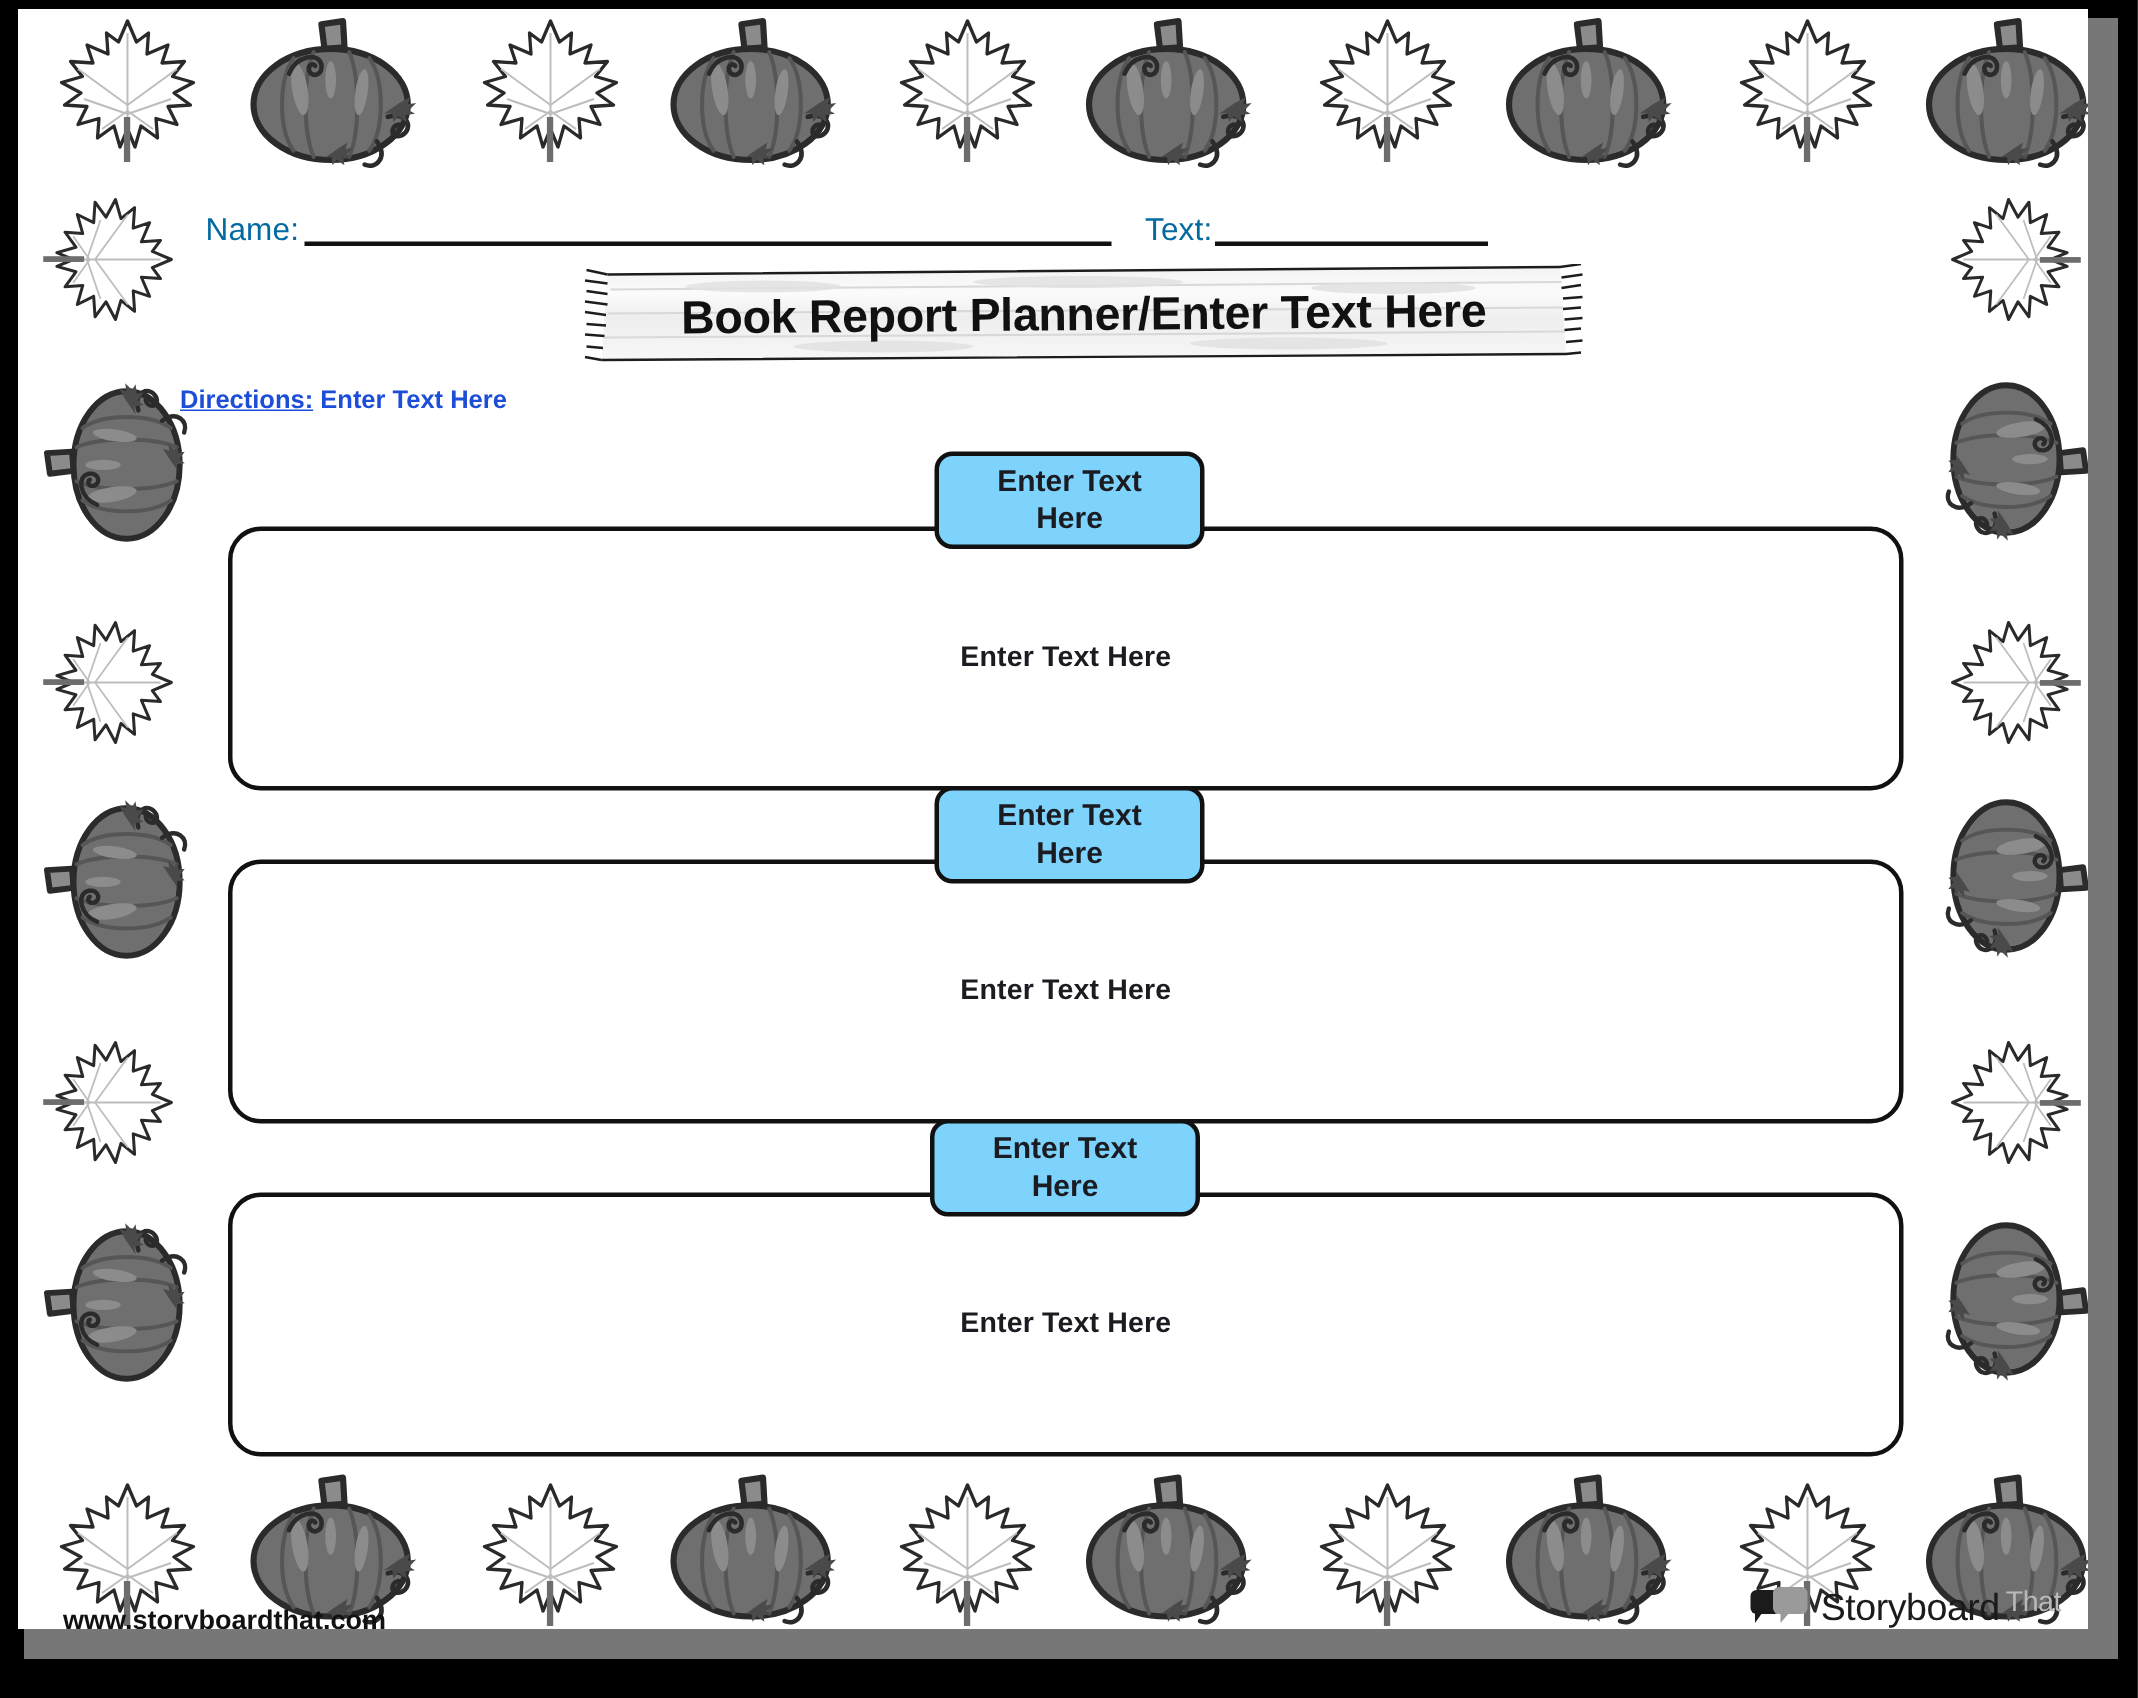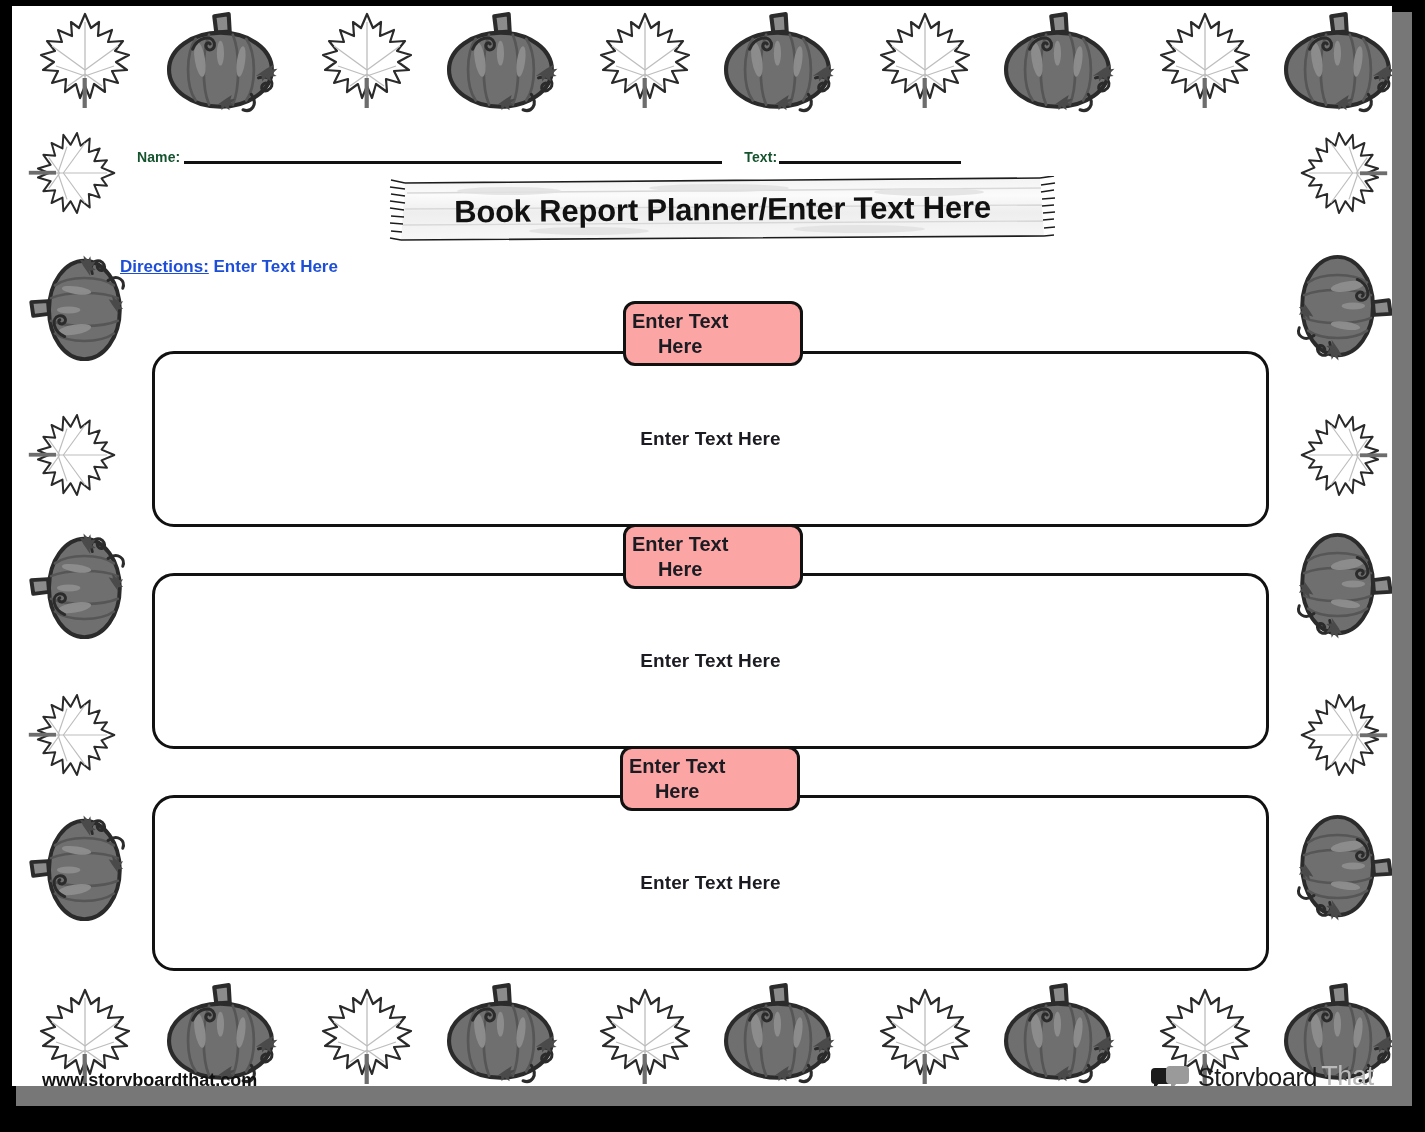--- a/index.html
+++ b/index.html
@@ -34,21 +34,21 @@
   .motif svg { display: block; width: 100%; height: 100%; }
 
   
   .field-row {
     position: absolute;
     left: 125px; top: 128px;
     width: 1010px; height: 30px;
     display: flex; align-items: flex-end;
   }
   .field-label {
-    font-size: 14px; font-weight: bold; color: #14532d;
+    font-size: 21px; font-weight: normal; color: #0369a1;
     letter-spacing: .1px; white-space: nowrap;
     line-height: 1;
   }
   .field-rule {
     flex: 0 0 auto;
     border-bottom: 3px solid #111;
     height: 20px;
   }
   .rule-name { width: 538px; margin-left: 4px; }
   .rule-date { width: 182px; margin-left: 2px; }
@@ -92,64 +92,64 @@
   .content-box .box-text {
     font-size: 19px; font-weight: bold; color: #1b1b22;
     letter-spacing: .1px;
   }
 
   
   .label-tab {
     position: absolute;
     border: 3.5px solid #111;
     border-radius: 12px;
-    background: #fca5a5;
+    background: #7dd3fc;
     box-sizing: border-box;
-    display: flex; align-items: center; justify-content: flex-start;
+    display: flex; align-items: center; justify-content: center;
     text-align: center;
     z-index: 5;
   }
   .label-tab .tab-text {
     font-size: 20px; font-weight: bold; color: #1b1b22;
     line-height: 1.25;
     padding: 0 6px;
   }
 
   
   #footer-url {
     position: absolute;
     left: 30px; top: 1064px;
     font-size: 18px; font-weight: bold; color: #111;
     white-space: nowrap;
   }
   #logo {
     position: absolute;
     right: 18px; top: 1052px;
     height: 34px;
-    display: flex; align-items: flex-end; gap: 7px;
+    display: flex; align-items: flex-start; gap: 7px;
   }
   #logo .bubbles { position: relative; width: 40px; height: 26px; }
   #logo .bub-a {
     position: absolute; left: 0; top: 2px;
     width: 20px; height: 16px; background: #1b1b1b; border-radius: 4px;
   }
   #logo .bub-a::after {
     content: ""; position: absolute; left: 3px; bottom: -6px;
     border-left: 5px solid #1b1b1b; border-bottom: 7px solid transparent;
   }
   #logo .bub-b {
     position: absolute; left: 15px; top: 0;
     width: 23px; height: 18px; background: #9a9a9a; border-radius: 4px;
   }
   #logo .bub-b::after {
     content: ""; position: absolute; left: 5px; bottom: -6px;
     border-left: 6px solid #9a9a9a; border-bottom: 7px solid transparent;
   }
   #logo .word-a { font-size: 25px; color: #1b1b1b; letter-spacing: -.3px; }
-  #logo .word-b { font-size: 27px; color: #b9b9b9; letter-spacing: -.3px; margin-left: -3px; }
+  #logo .word-b { font-size: 19px; color: #b9b9b9; letter-spacing: -.3px; margin-left: -3px; }
 </style>
 </head>
 <body>
 
 <div id="screen">
   <div id="shadow"></div>
 
   <div id="page">
 
     <div id="decor-layer">

